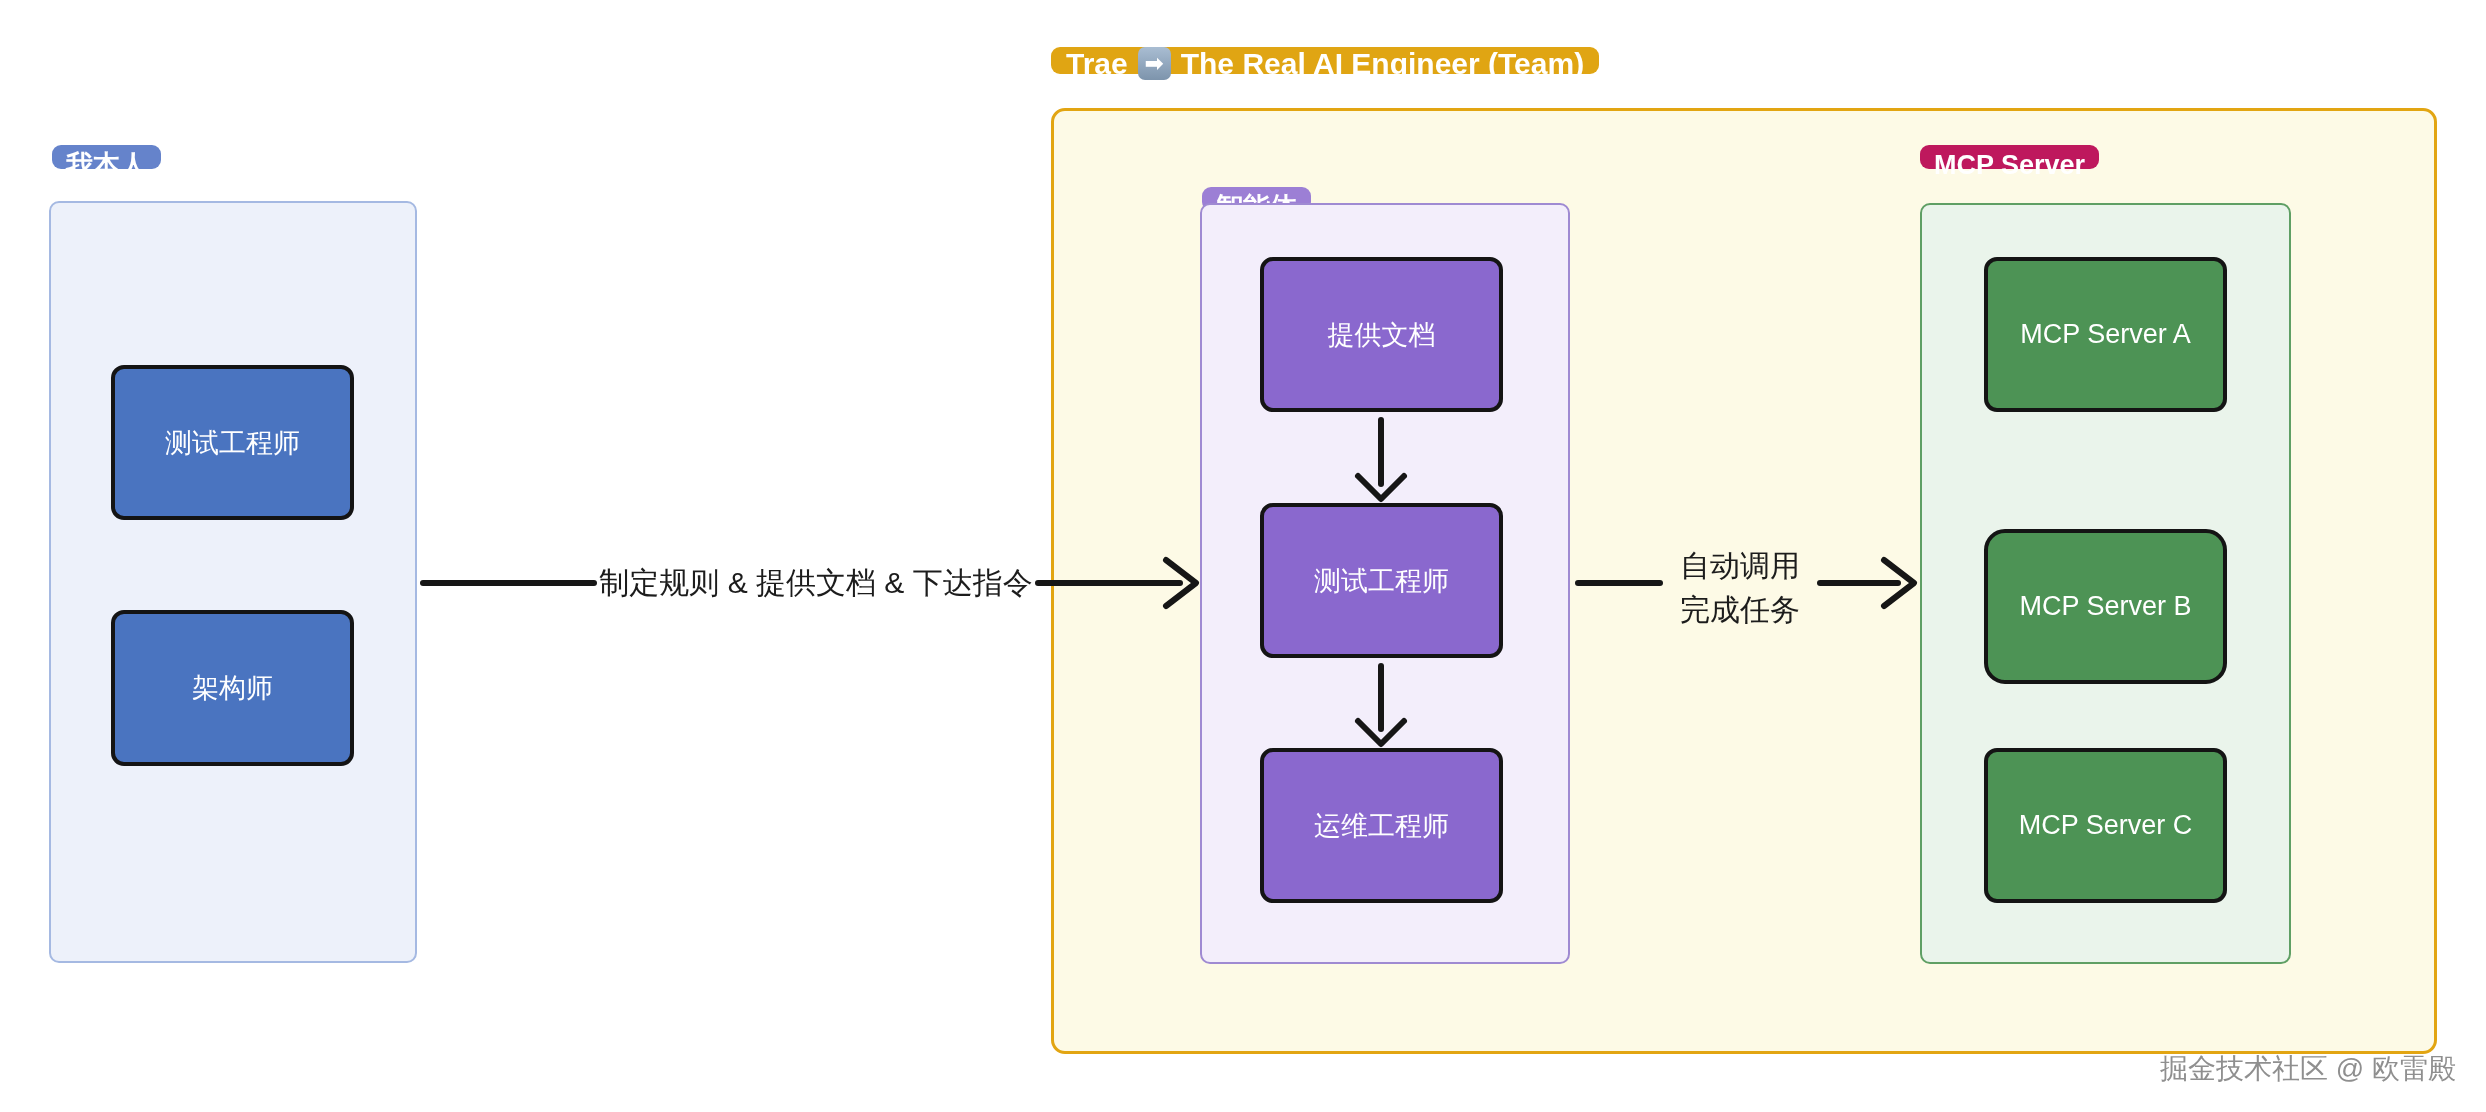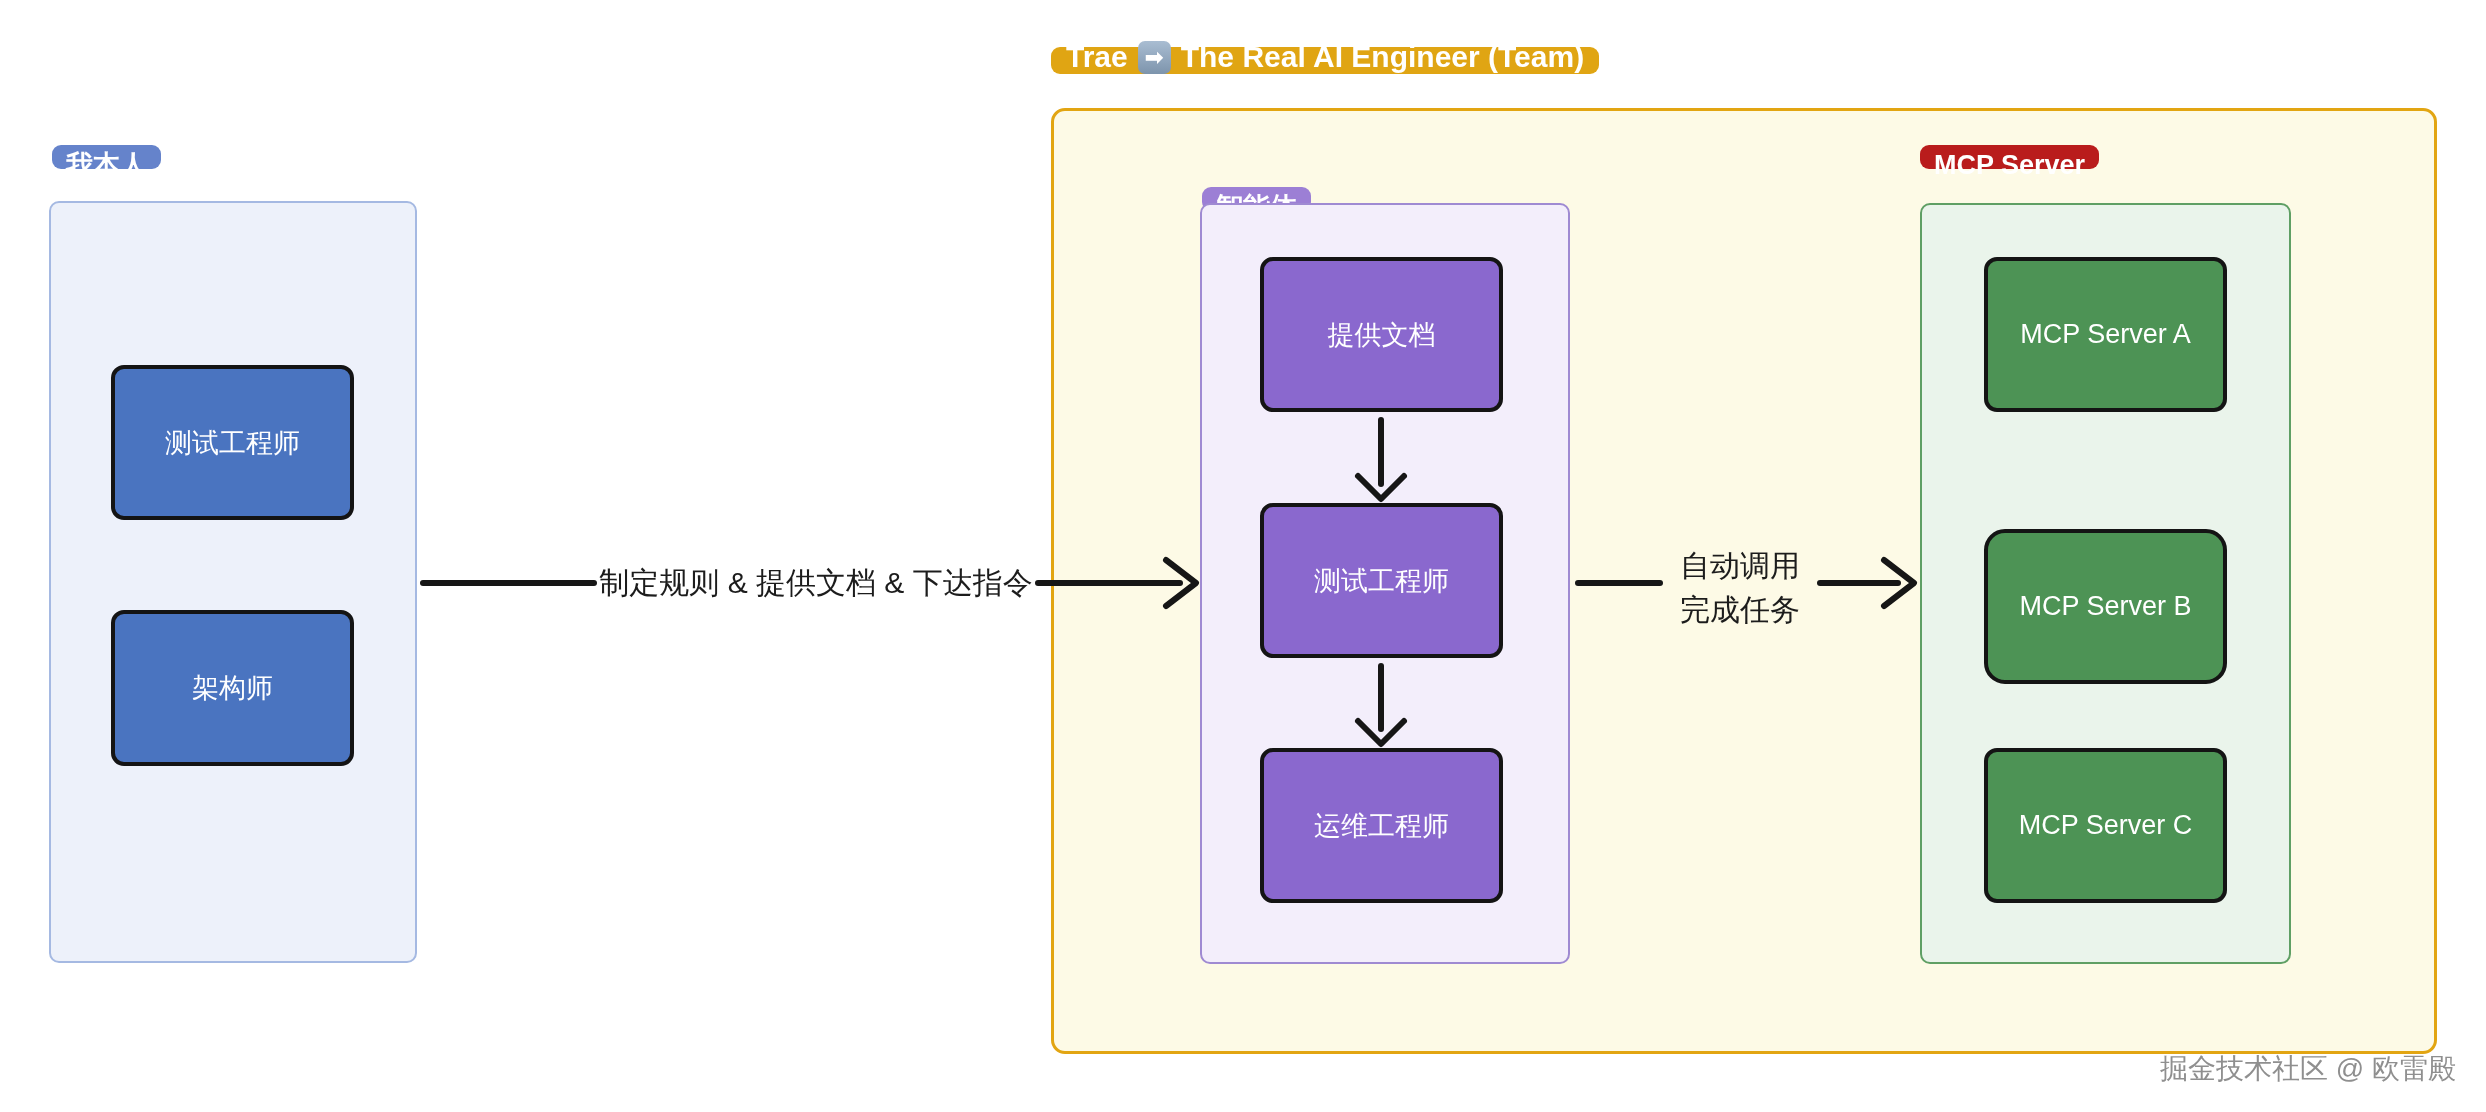--- a/index.html
+++ b/index.html
@@ -19,21 +19,21 @@
     font-weight: bold;
     font-size: 27px;
     line-height: 40px;
     height: 24px;
     padding: 0 14px;
     border-radius: 9px;
     white-space: nowrap;
   }
   .tag-blue   { background: #6583cb; }
   .tag-purple { background: #9c7fd5; margin-top: 42px; }
-  .tag-green  { background: #b91c1c; }
+  .tag-green  { background: #be185d; }
 
   
   .container {
     position: absolute;
     border-radius: 10px;
     box-sizing: border-box;
   }
   .container-blue   { background: #edf1fa; border: 2px solid #a5b9e2; }
   .container-yellow { background: #fdfae6; border: 3px solid #e2a512; border-radius: 14px; }
   .container-purple { background: #f3eefb; border: 2px solid #9f8ad2; }
@@ -61,21 +61,21 @@
   
   .team-title {
     position: absolute;
     left: 1051px;
     top: 47px;
     height: 27px;
     background: #e0a513;
     border-radius: 9px;
     padding: 0 15px;
     display: flex;
-    align-items: flex-end;
+    align-items: flex-start;
     gap: 10px;
     color: #ffffff;
     font-weight: bold;
     font-size: 30px;
     white-space: nowrap;
   }
   .emoji-box {
     width: 33px;
     height: 33px;
     border-radius: 7px;

